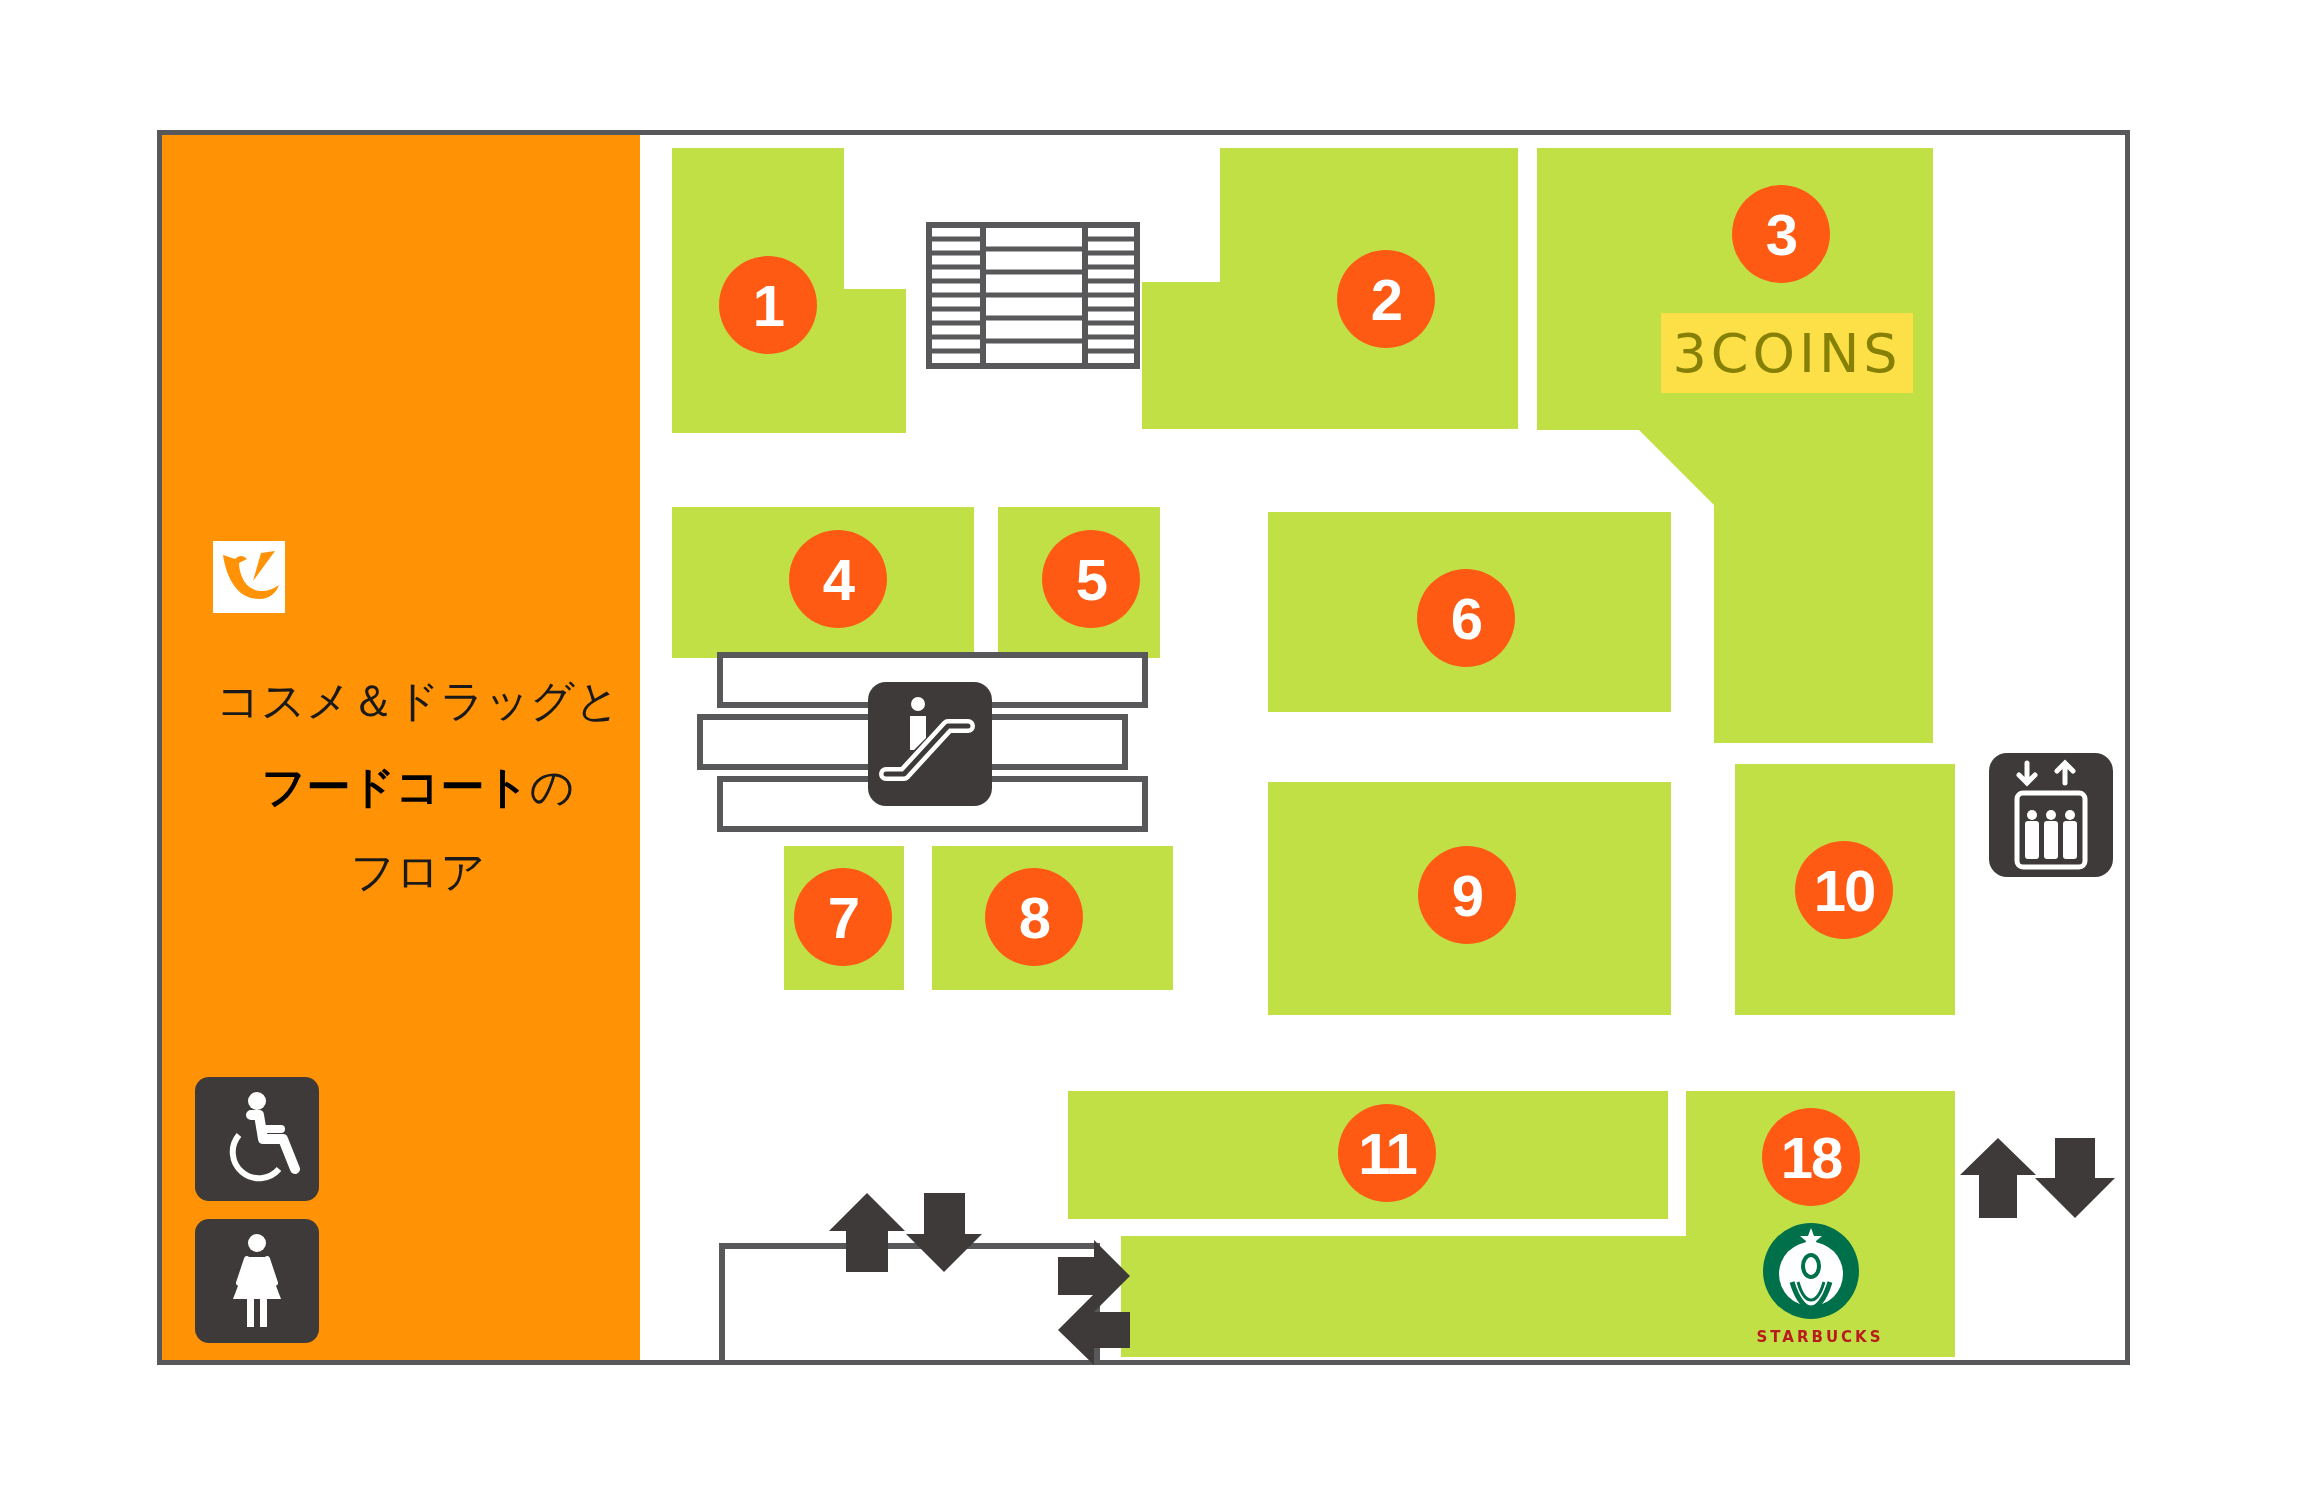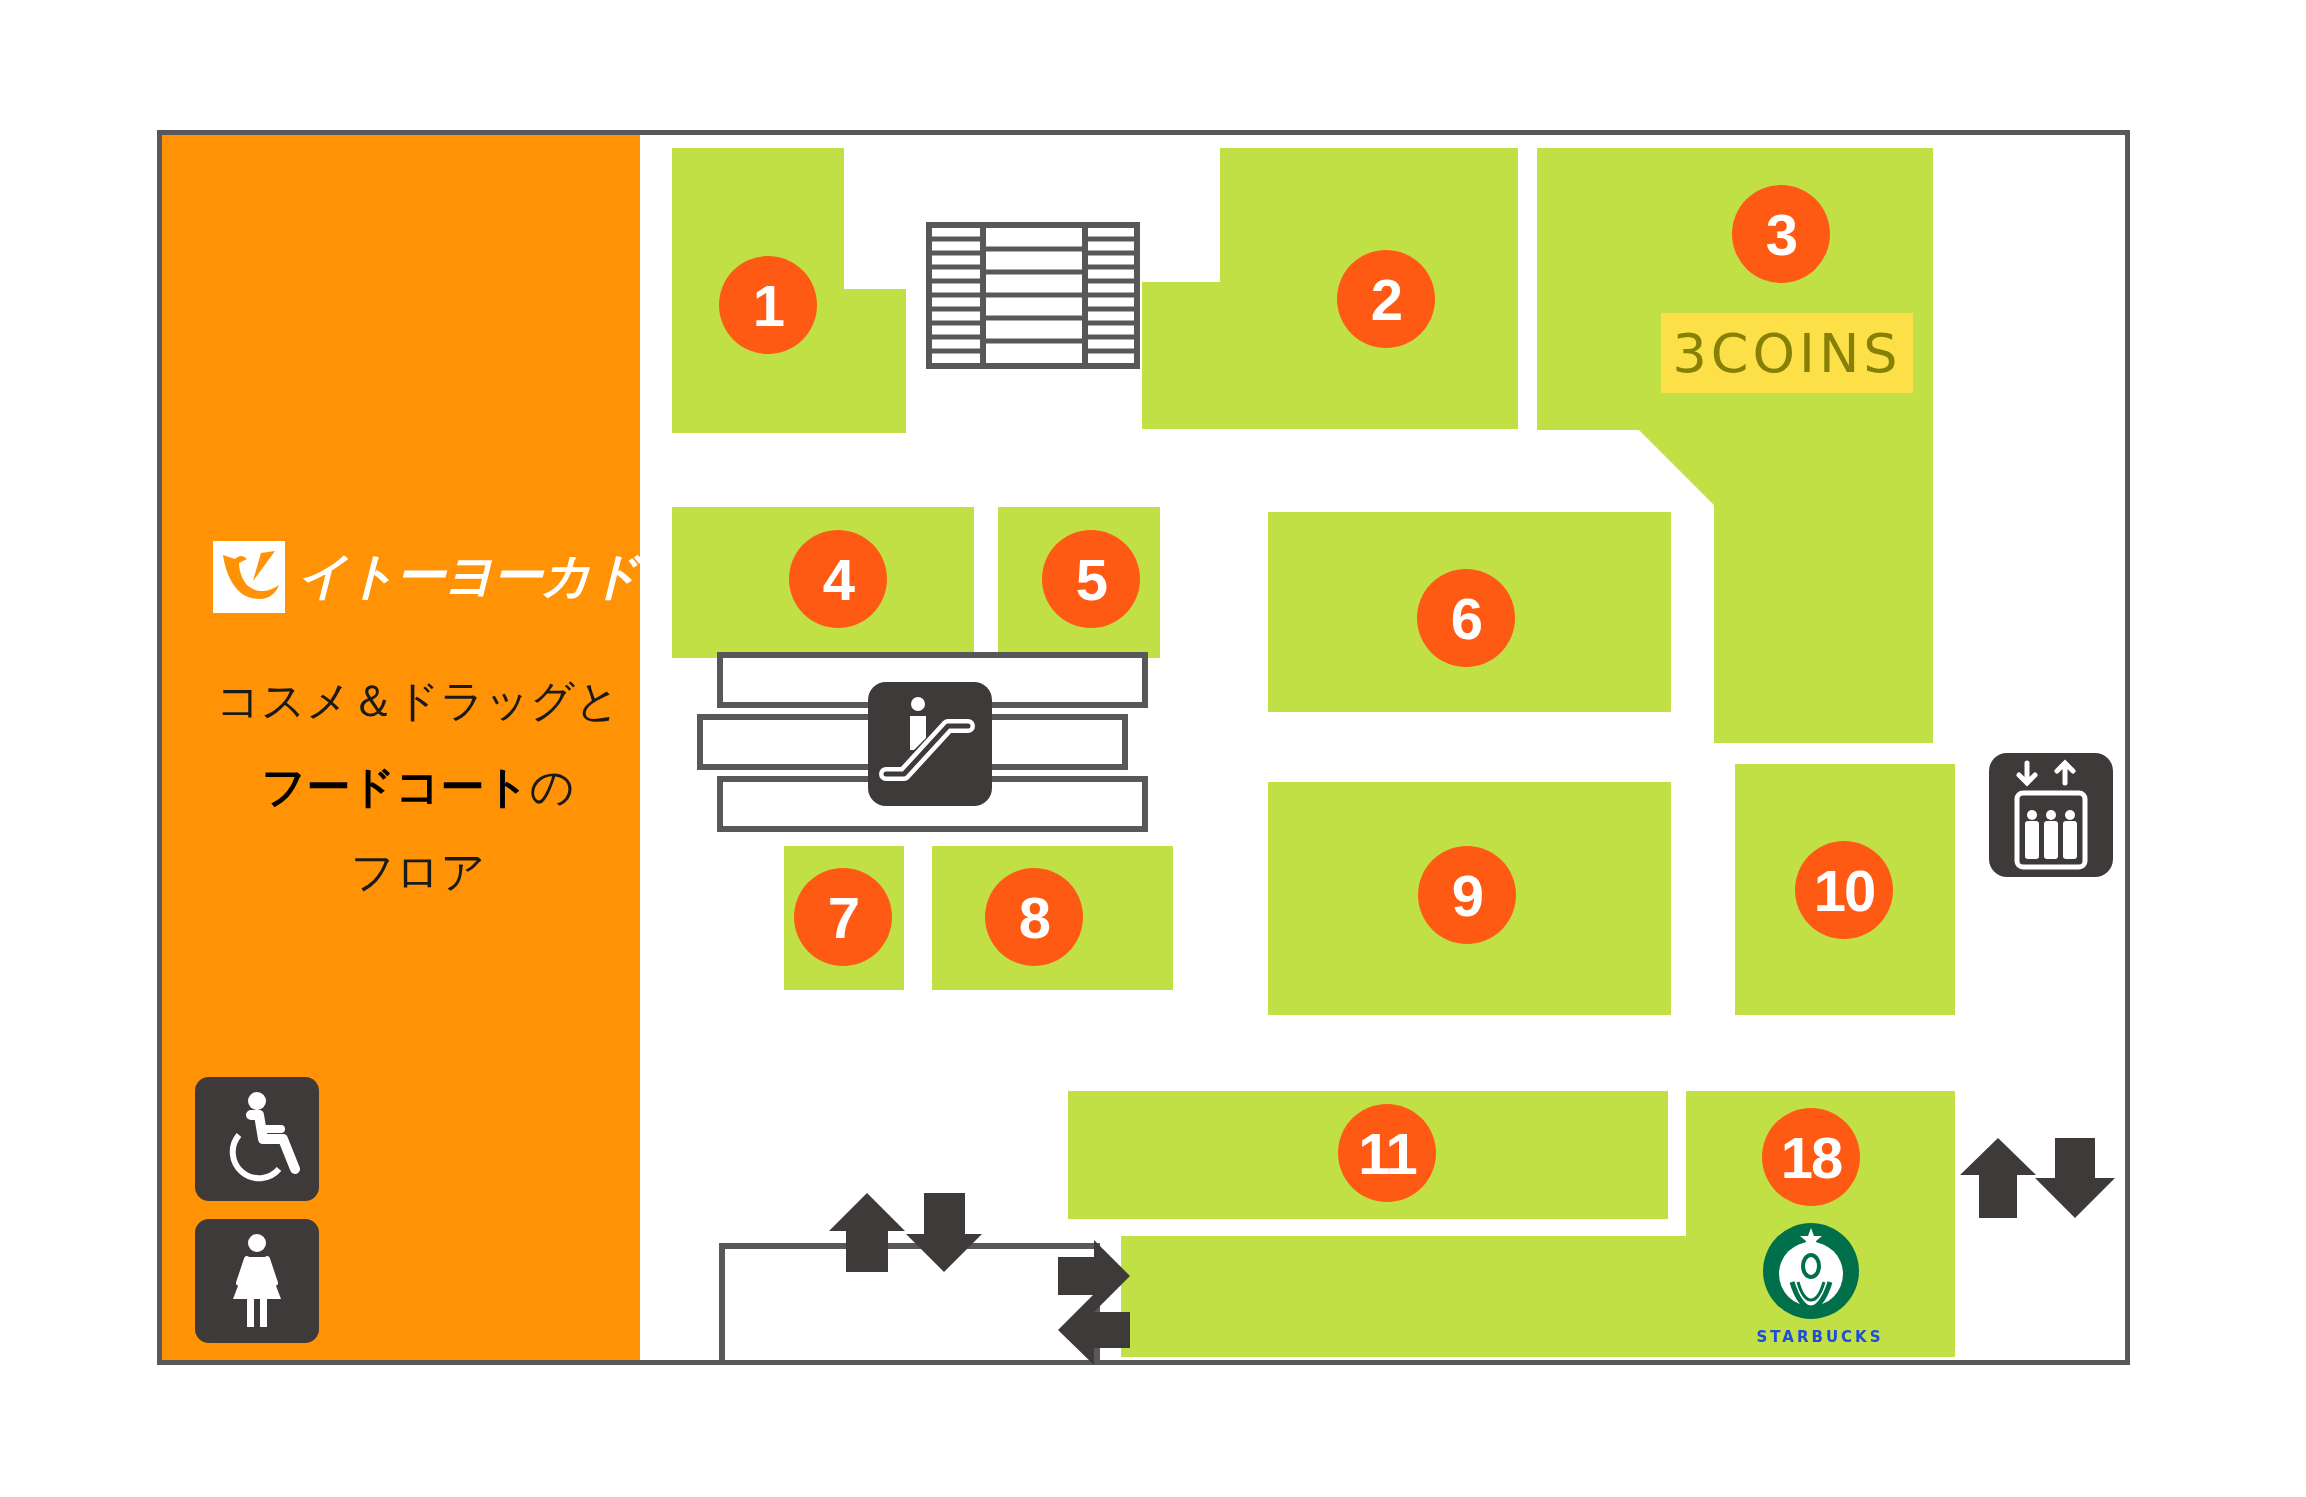--- a/index.html
+++ b/index.html
@@ -18,38 +18,37 @@
   .icon-box { position:absolute; background:#3e3a39; border-radius:14px; }
   .shop { position:absolute; background:#c1e045; }
   .num { position:absolute; width:98px; height:98px; border-radius:50%; background:#ff5a14; color:#fff;
          font-weight:bold; font-size:58px; display:flex; align-items:center; justify-content:center;
          font-family:"Liberation Sans", sans-serif; letter-spacing:-2px; }
   .esc-rect { position:absolute; border:6px solid #58585a; background:#fff; box-sizing:border-box; }
   .brand-3coins { position:absolute; left:1661px; top:313px; width:252px; height:80px; background:#fde047;
                   color:#868106; font-size:54px; letter-spacing:4px; display:flex; align-items:center;
                   justify-content:center; font-family:"DejaVu Sans", sans-serif; }
   .sbux-text { position:absolute; left:1740px; top:1328px; width:160px; text-align:center; font-size:15px;
-               font-weight:bold; letter-spacing:3px; color:#1d4ed8; font-family:"DejaVu Sans", sans-serif; }
+               font-weight:bold; letter-spacing:3px; color:#b91c1c; font-family:"DejaVu Sans", sans-serif; }
   svg { display:block; }
 </style>
 </head>
 <body>
 
 <div class="frame"></div>
 
 <div class="side"></div>
 
 <div class="logo">
   <div class="logo-box">
     <svg width="72" height="72" viewBox="0 0 72 72">
       <path d="M10 14 C14 40 26 58 46 58 C58 58 64 50 66 44 C58 50 48 52 40 48 C30 44 26 30 26 22 L34 18 C30 14 26 14 22 18 Z" fill="#ff9205"></path>
       <path d="M48 12 L62 10 L40 40 Z" fill="#ff9205"></path>
     </svg>
   </div>
-  <span class="logo-text">イトーヨーカドー</span>
 </div>
 
 <div class="title-line" style="top:672px;">コスメ＆ドラッグと</div>
 <div class="title-line" style="top:758px;">
   <span class="white">フードコート</span><span>の</span>
 </div>
 <div class="title-line" style="top:843px;">フロア</div>
 
 <div class="icon-box" style="left:195px;top:1077px;width:124px;height:124px;">
   <svg width="124" height="124" viewBox="0 0 124 124">

